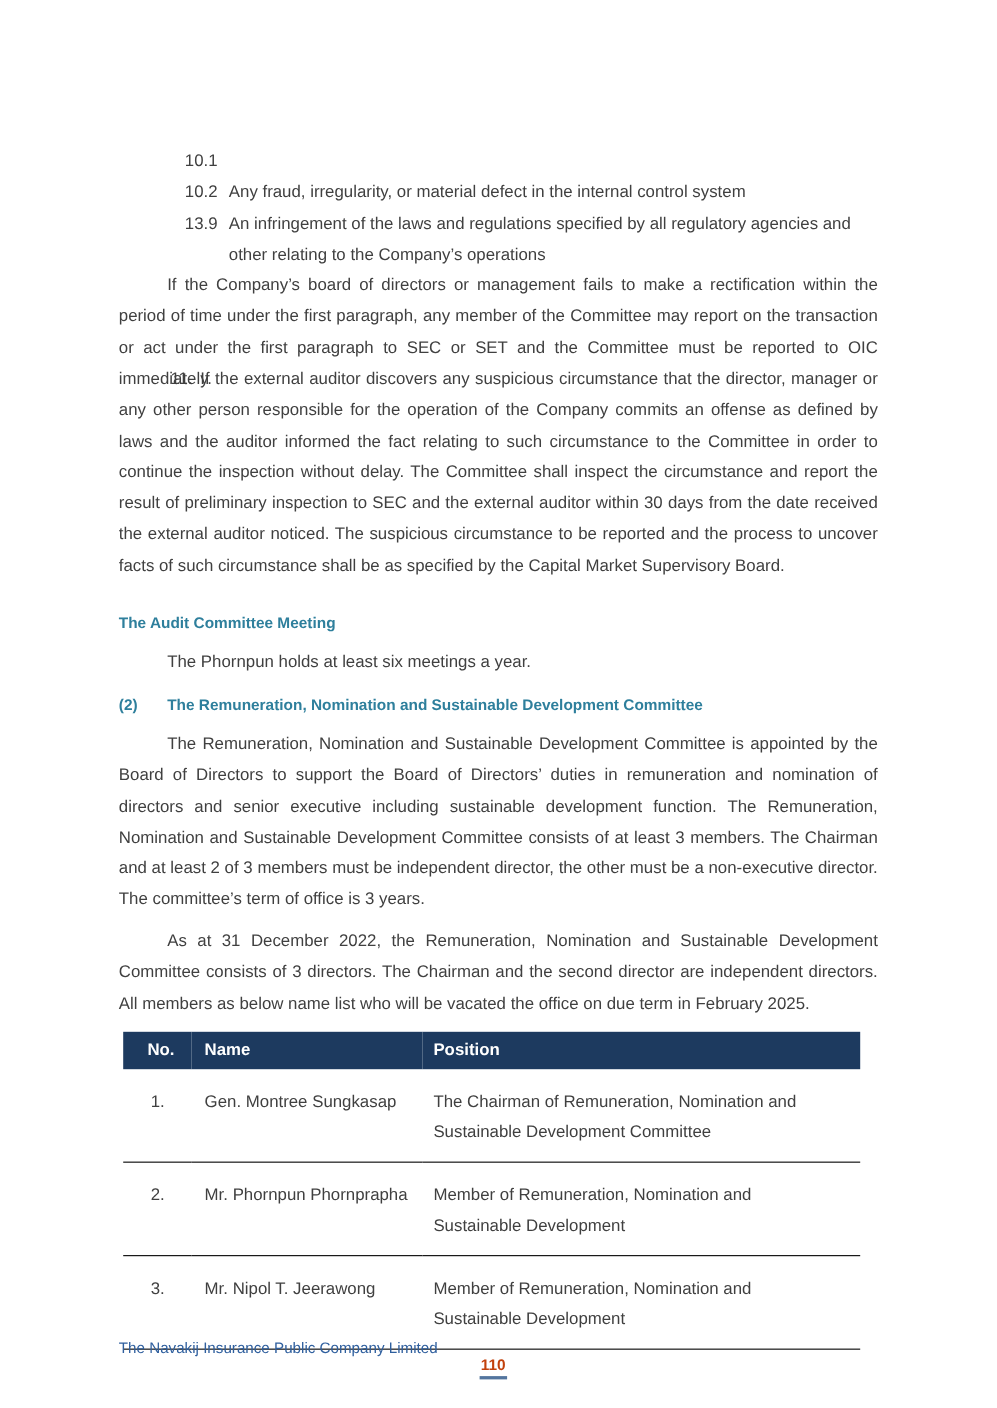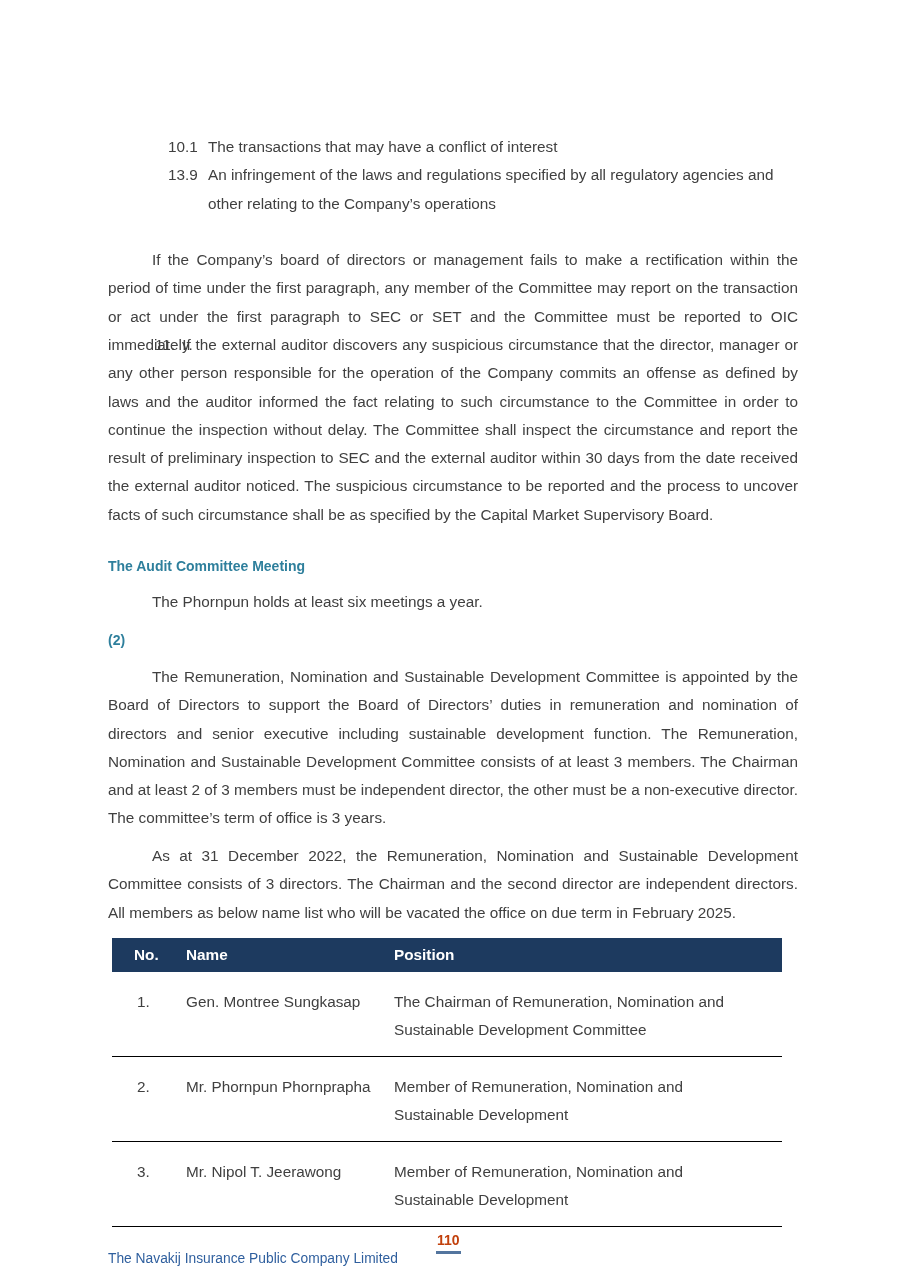--- a/index.html
+++ b/index.html
@@ -75,59 +75,62 @@
   .td-pos { padding-right:20px; }
   .committee-table tbody tr { border-bottom:1.8px solid #000000; }
 
   
   .footer-company {
     position:absolute;
     left:108px; top:1216px;
     color:#2f5f9e;
     font-size:13.8px;
     line-height:20px;
-    margin-top:33px;
   }
   .footer-page {
     position:absolute;
     left:436px; top:1230px;
     color:#c2410c;
     font-weight:bold;
     font-size:14px;
     line-height:20px;
     border-bottom:3px solid #53759e;
     padding:0 1px 1px 1px;
   }
 </style>
 </head>
 <body>
 
 <div class="page">
 
   <div class="content sublist" style="position:absolute; top:133px;">
     <div class="subitem">
       <span class="num">10.1</span>
-      <span class="txt">The transactions that may have a conflict of interest</span>
+    </div>
+    <div class="subitem">
+      <span class="num">10.2</span>
+      <span class="txt">Any fraud, irregularity, or material defect in the internal control system</span>
     </div>
     <div class="subitem">
       <span class="num">13.9</span>
       <span class="txt">An infringement of the laws and regulations specified by all regulatory agencies and other relating to the Company’s operations</span>
     </div>
   </div>
 
   <p class="content justify para-indent" style="position:absolute; top:246px;">If the Company’s board of directors or management fails to make a rectification within the period of time under the first paragraph, any member of the Committee may report on the transaction or act under the first paragraph to SEC or SET and the Committee must be reported to OIC immediately.</p>
 
   <p class="content justify hang-indent" style="position:absolute; top:331px;"><span class="inline-num">11.</span><span>If the external auditor discovers any suspicious circumstance that the director, manager or any other person responsible for the operation of the Company commits an offense as defined by laws and the auditor informed the fact relating to such circumstance to the Committee in order to continue the inspection without delay. The Committee shall inspect the circumstance and report the result of preliminary inspection to SEC and the external auditor within 30 days from the date received the external auditor noticed. The suspicious circumstance to be reported and the process to uncover facts of such circumstance shall be as specified by the Capital Market Supervisory Board.</span></p>
 
   <div class="content teal-heading" style="position:absolute; top:552px;">The Audit Committee Meeting</div>
 
   <p class="content single-indent" style="position:absolute; top:588px;">The Phornpun holds at least six meetings a year.</p>
 
   <div class="content teal-heading h2row" style="position:absolute; top:626px;">
     <span class="hnum">(2)</span>
+    <span>The Remuneration, Nomination and Sustainable Development Committee</span>
   </div>
 
   <p class="content justify para-indent" style="position:absolute; top:663px;">The Remuneration, Nomination and Sustainable Development Committee is appointed by the Board of Directors to support the Board of Directors’ duties in remuneration and nomination of directors and senior executive including sustainable development function. The Remuneration, Nomination and Sustainable Development Committee consists of at least 3 members. The Chairman and at least 2 of 3 members must be independent director, the other must be a non-executive director. The committee’s term of office is 3 years.</p>
 
   <p class="content justify para-indent" style="position:absolute; top:842px;">As at 31 December 2022, the Remuneration, Nomination and Sustainable Development Committee consists of 3 directors. The Chairman and the second director are independent directors. All members as below name list who will be vacated the office on due term in February 2025.</p>
 
   <table class="committee-table">
     <thead>
       <tr>
         <th class="col-no th-no">No.</th>

